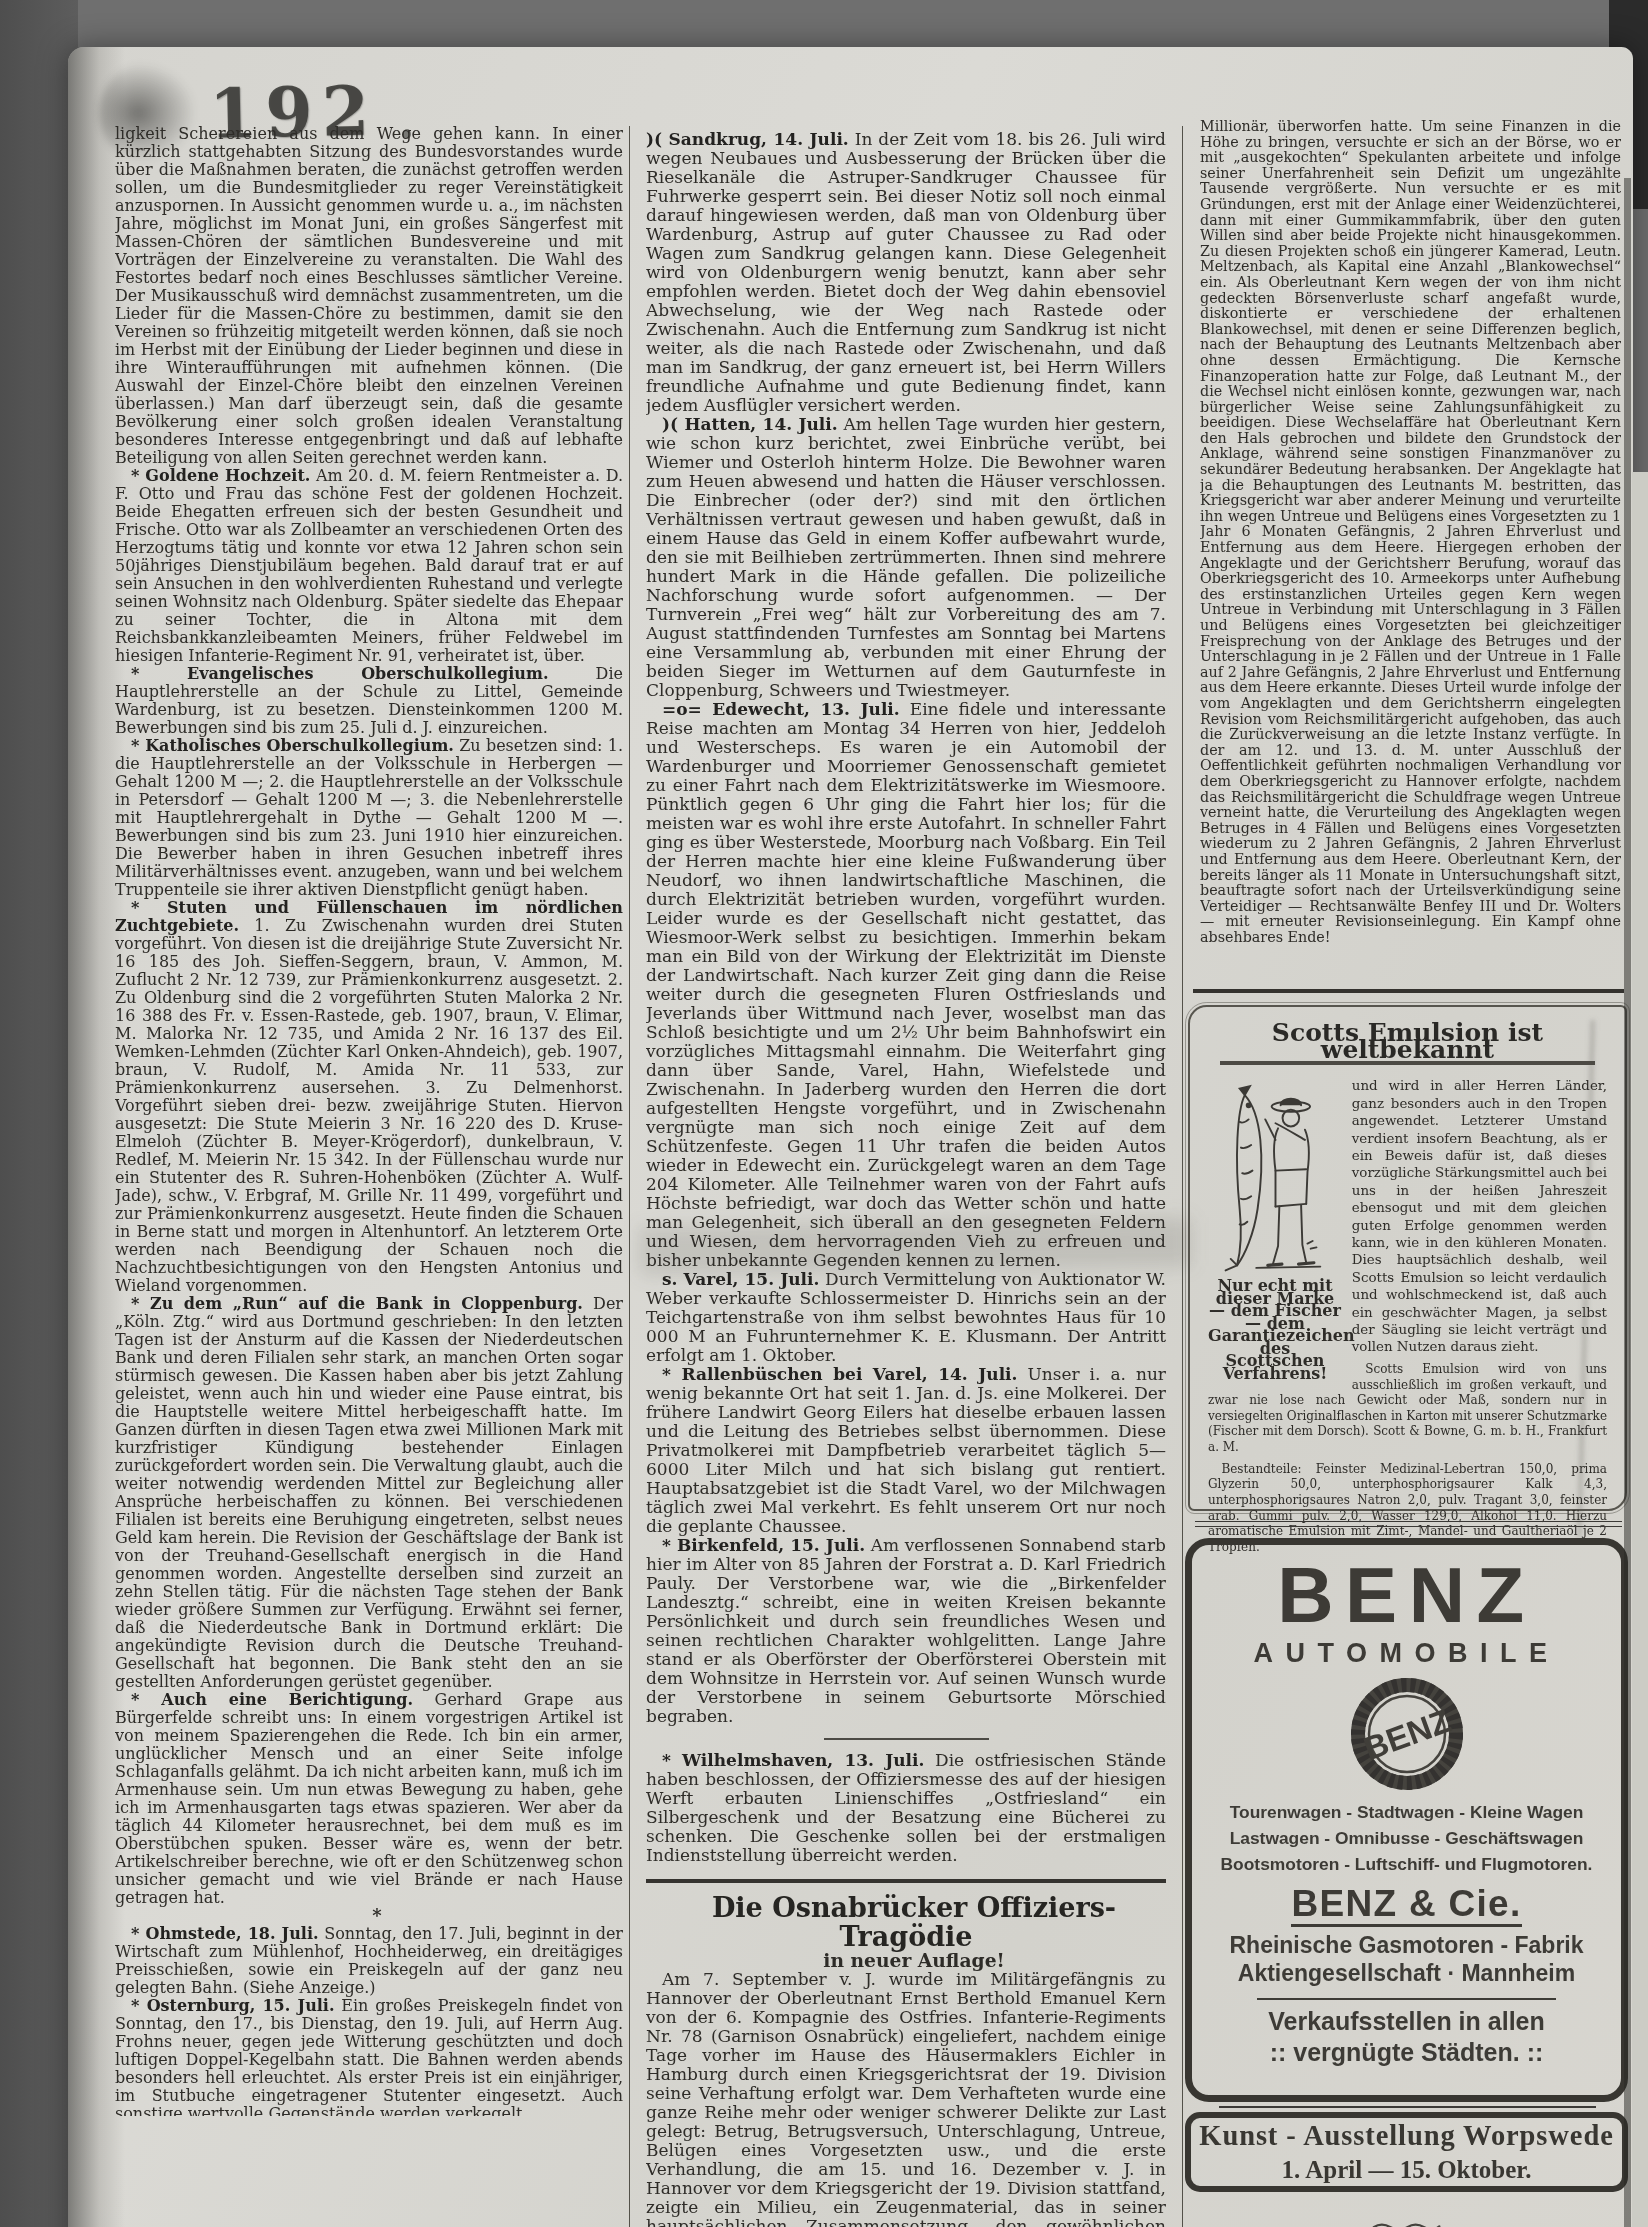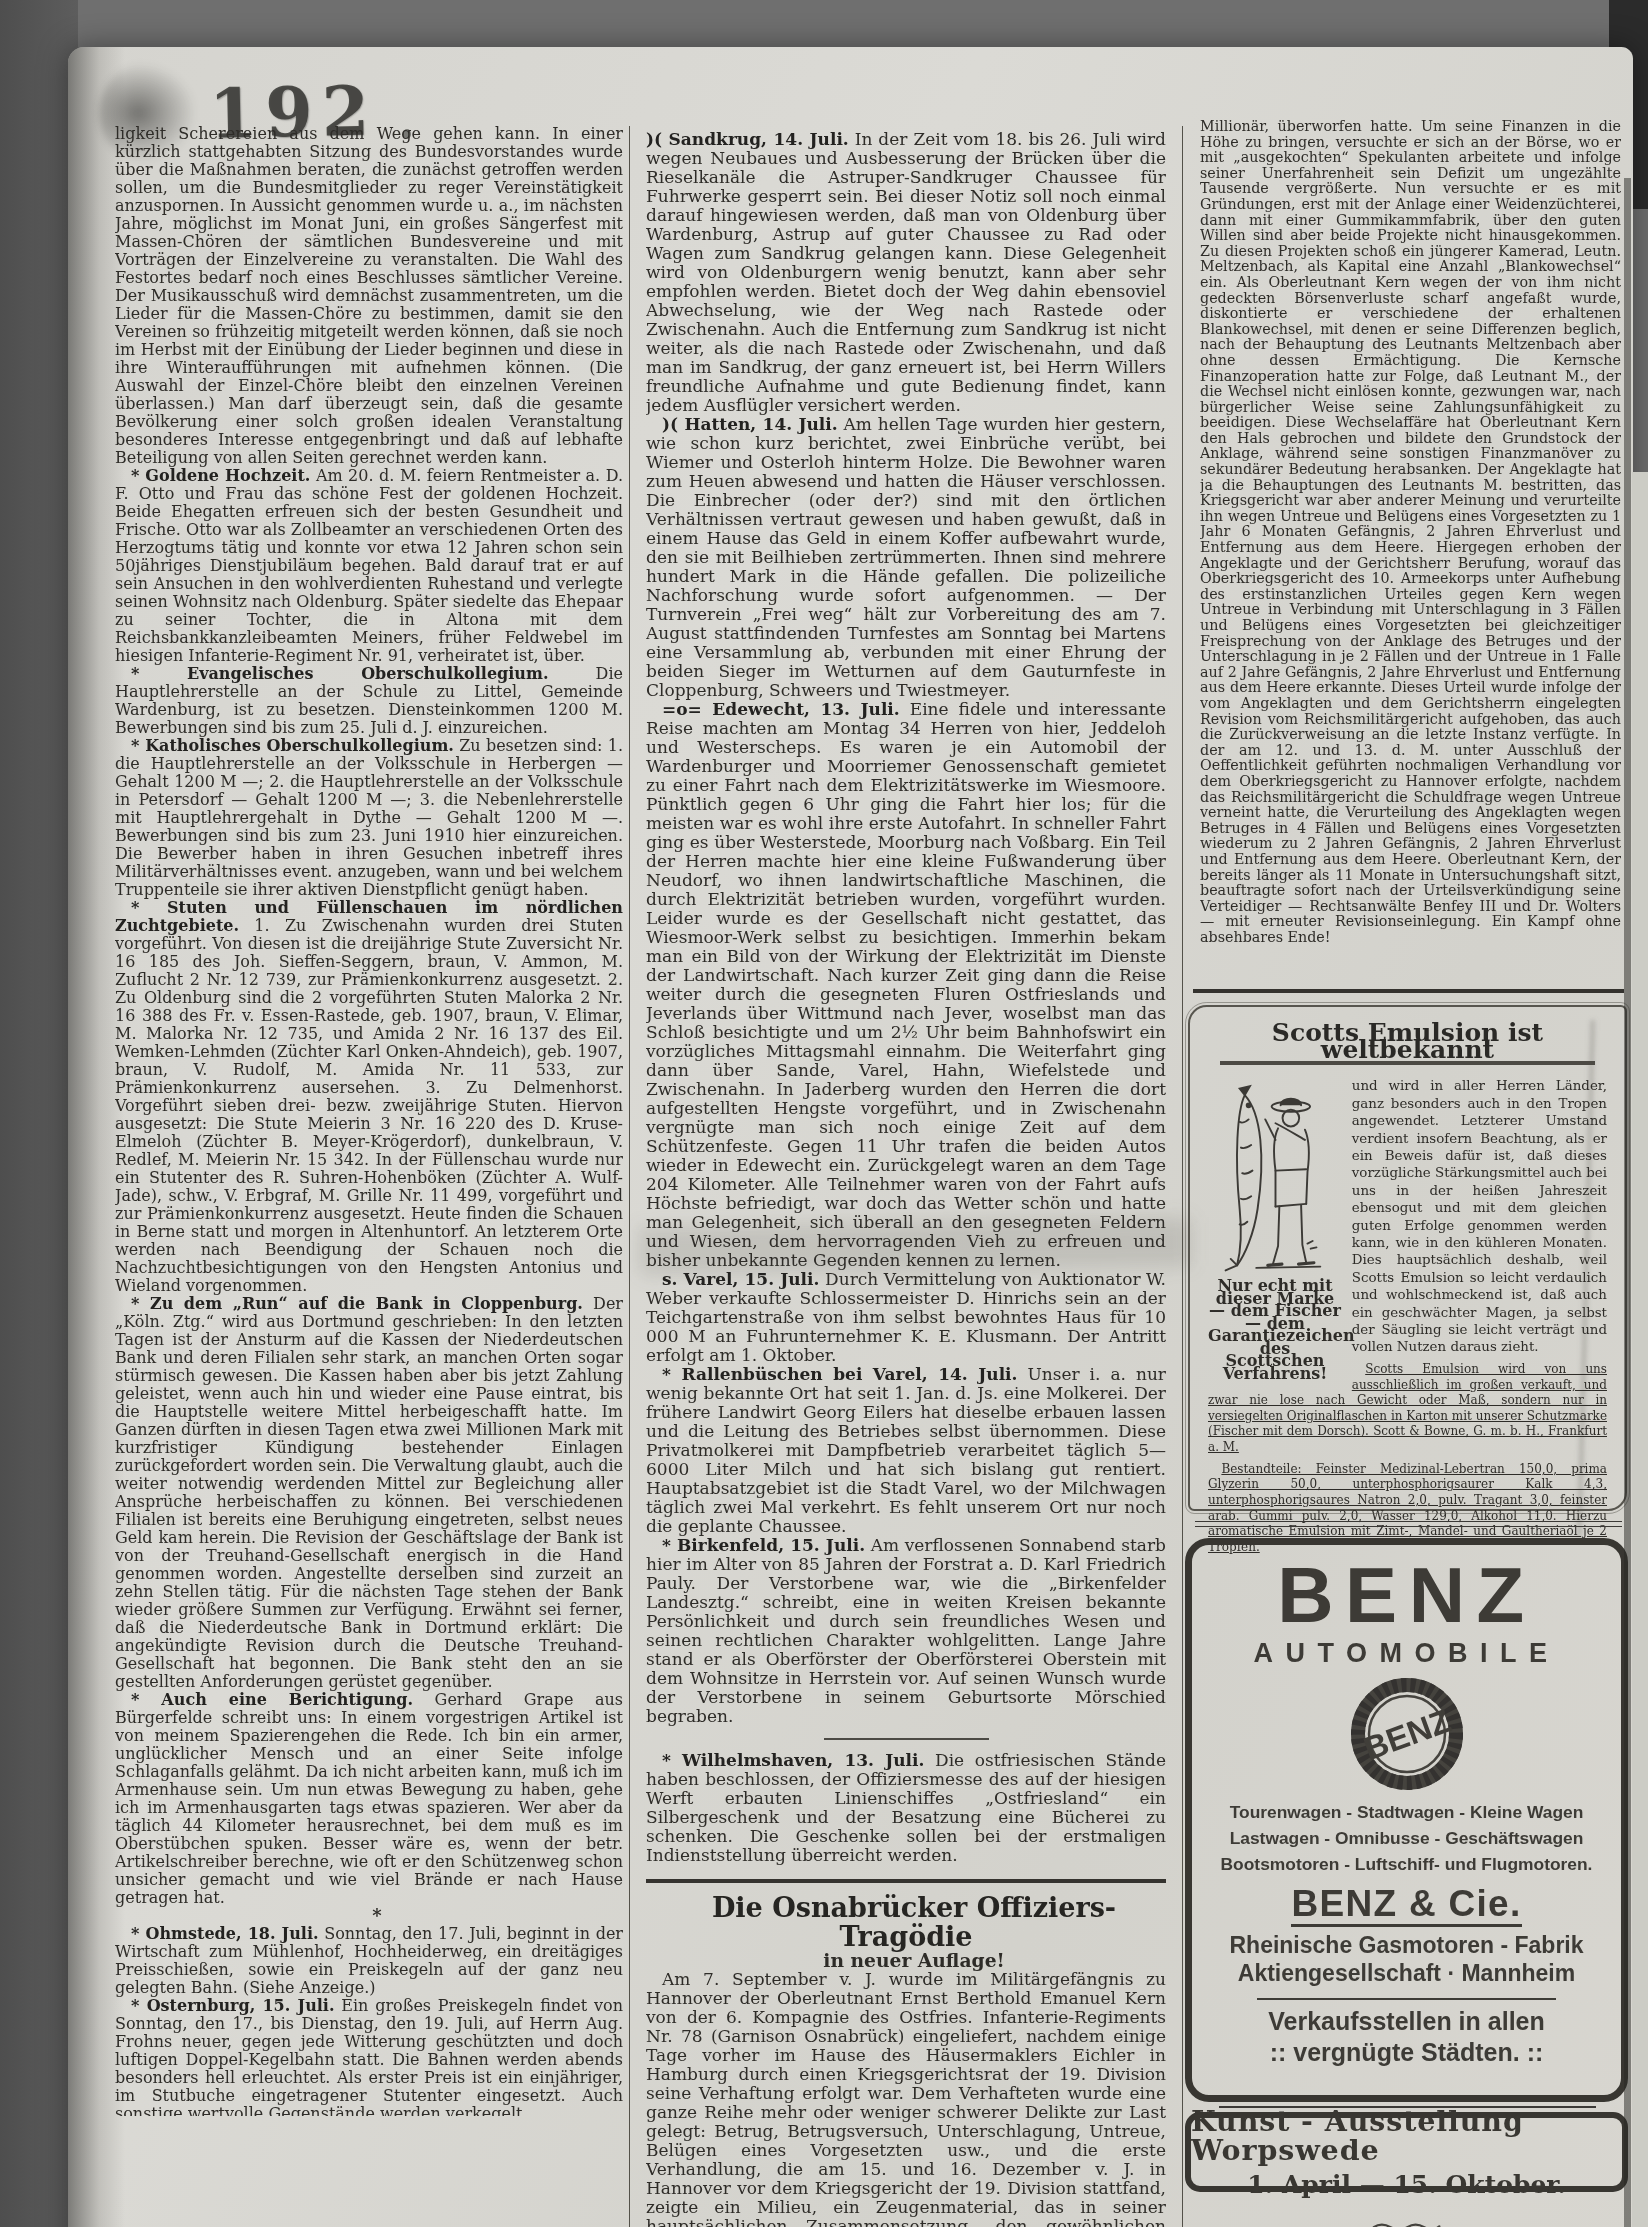--- a/index.html
+++ b/index.html
@@ -52,42 +52,42 @@
   .ad-top-rule{position:absolute;left:1193px;top:989px;width:431px;height:4px;background:#34322e;}
   .ad-scotts{position:absolute;left:1188px;top:1005px;width:439px;height:506px;box-sizing:border-box;
         border:2.7px solid #57554e;border-radius:18.7px 6.2px 18.7px 6.2px;outline:1.3px solid rgba(87,85,78,.5);
         outline-offset:2.2px;padding:15px 18px 9px;font-size:13.4px;line-height:17.4px;text-align:justify;}
   .scotts-headline{font-size:25px;font-weight:bold;text-align:center;margin:1.8px 0 2.7px;color:#2a2926;}
   .scotts-rule{width:94%;height:3.6px;background:#4c4a44;margin:1.8px auto 12.5px;}
   .scotts-fig{float:left;width:134px;margin:3.6px 9.8px 1.8px 0;text-align:center;}
   .scotts-caption{font-size:16px;line-height:12.5px;font-weight:bold;text-align:center;margin-top:2.7px;}
   .ad-scotts p{margin:0 0 6.2px;text-indent:13.4px;}
   .ad-scotts p.first{text-indent:0;}
-  .ad-scotts p.small{font-size:12px;line-height:15.6px;text-decoration:underline;}
+  .ad-scotts p.small{font-size:12px;line-height:15.6px;}
 
   .double-rule{position:absolute;left:1195px;top:1521px;width:427px;height:5.8px;
         border-top:1.8px solid #3b3936;border-bottom:1.8px solid #3b3936;box-sizing:border-box;}
 
   .ad-benz{position:absolute;left:1185px;top:1538px;width:443px;height:564px;box-sizing:border-box;
         border:7.6px solid #383631;border-radius:24px;text-align:center;
         font-family:"Liberation Sans",sans-serif;color:#3d3b36;padding:12.5px 6.2px 4.5px;}
   .benz-title{font-size:78px;font-weight:bold;letter-spacing:11.6px;line-height:.95;margin:0;}
   .benz-sub{font-size:27px;font-weight:bold;letter-spacing:12.5px;margin:6.2px 0 2.7px;}
   .benz-logo{margin:5.3px auto 2.7px;}
   .benz-products{font-size:17.4px;font-weight:bold;line-height:1.5;margin:1.8px 0 0;}
   .benz-cie{font-size:37px;font-weight:bold;letter-spacing:1.3px;display:inline-block;
         border-bottom:3.1px solid #3d3b36;line-height:1.05;margin:8px 0 3.6px;}
   .benz-co2{font-size:23px;font-weight:bold;line-height:1.25;}
   .benz-foot-rule{width:72%;height:2.2px;background:#3d3b36;margin:9.8px auto 6.2px;}
   .benz-foot{font-size:25px;font-weight:bold;line-height:1.25;}
 
   .rule-benz-worps{position:absolute;left:1219px;top:2106px;width:377px;height:1.8px;background:#3b3936;}
   .ad-worpswede{position:absolute;left:1185px;top:2112px;width:443px;height:80px;box-sizing:border-box;
         border:6.7px solid #383631;border-radius:15px;display:flex;flex-direction:column;
-        justify-content:center;align-items:center;color:#393732;}
+        justify-content:center;align-items:center;color:#393732;font-family:Liberation Serif, serif;}
   .worps-title{font-size:28.5px;font-weight:bold;letter-spacing:0.9px;line-height:1;}
   .worps-dates{font-size:25px;font-weight:bold;margin-top:7.1px;line-height:1;}
   .ornament{position:absolute;left:1371px;top:2221px;}
 </style>
 </head>
 <body>
 
 <div class="photo">
   <div class="bg-left"></div>
   <div class="bg-right-strip"></div>

